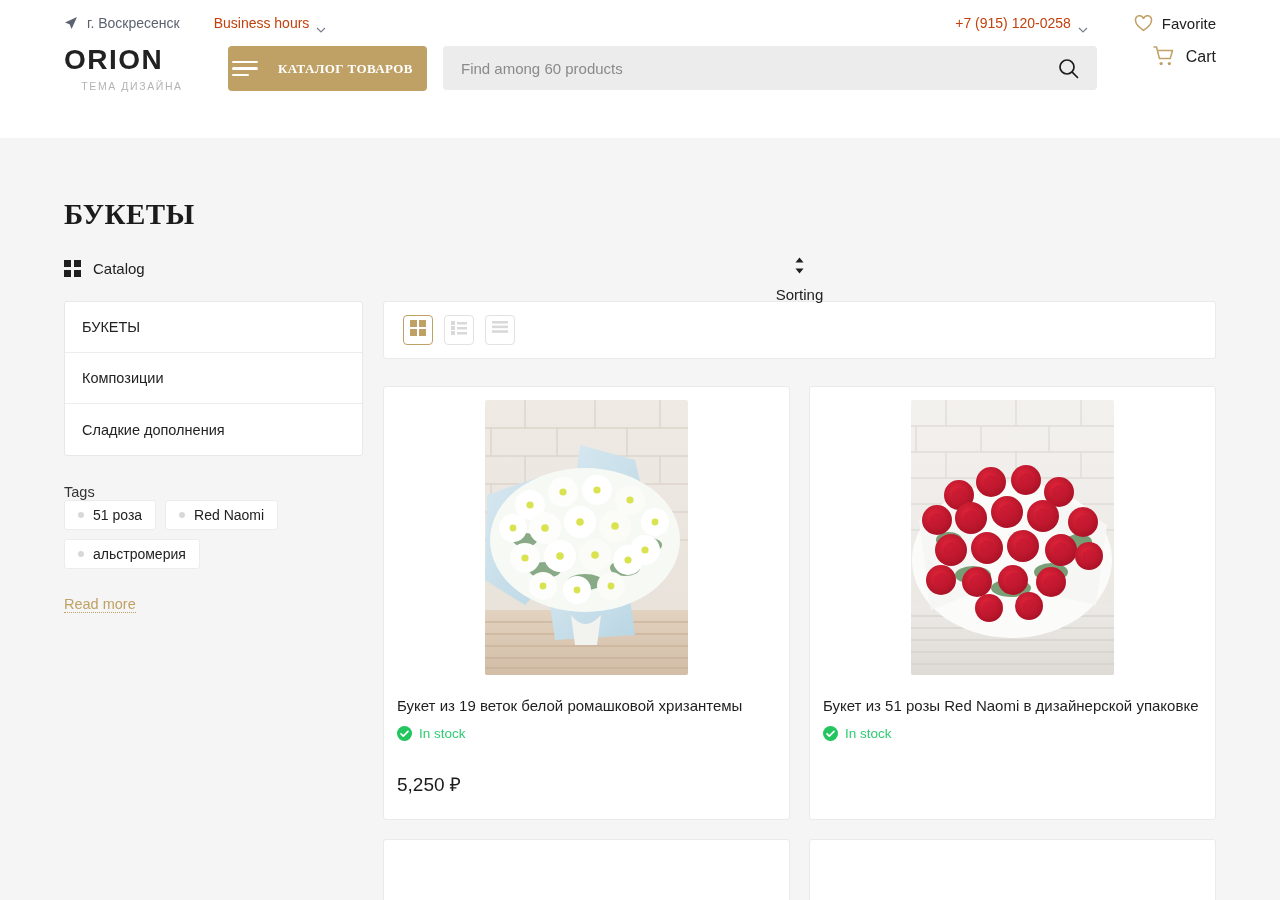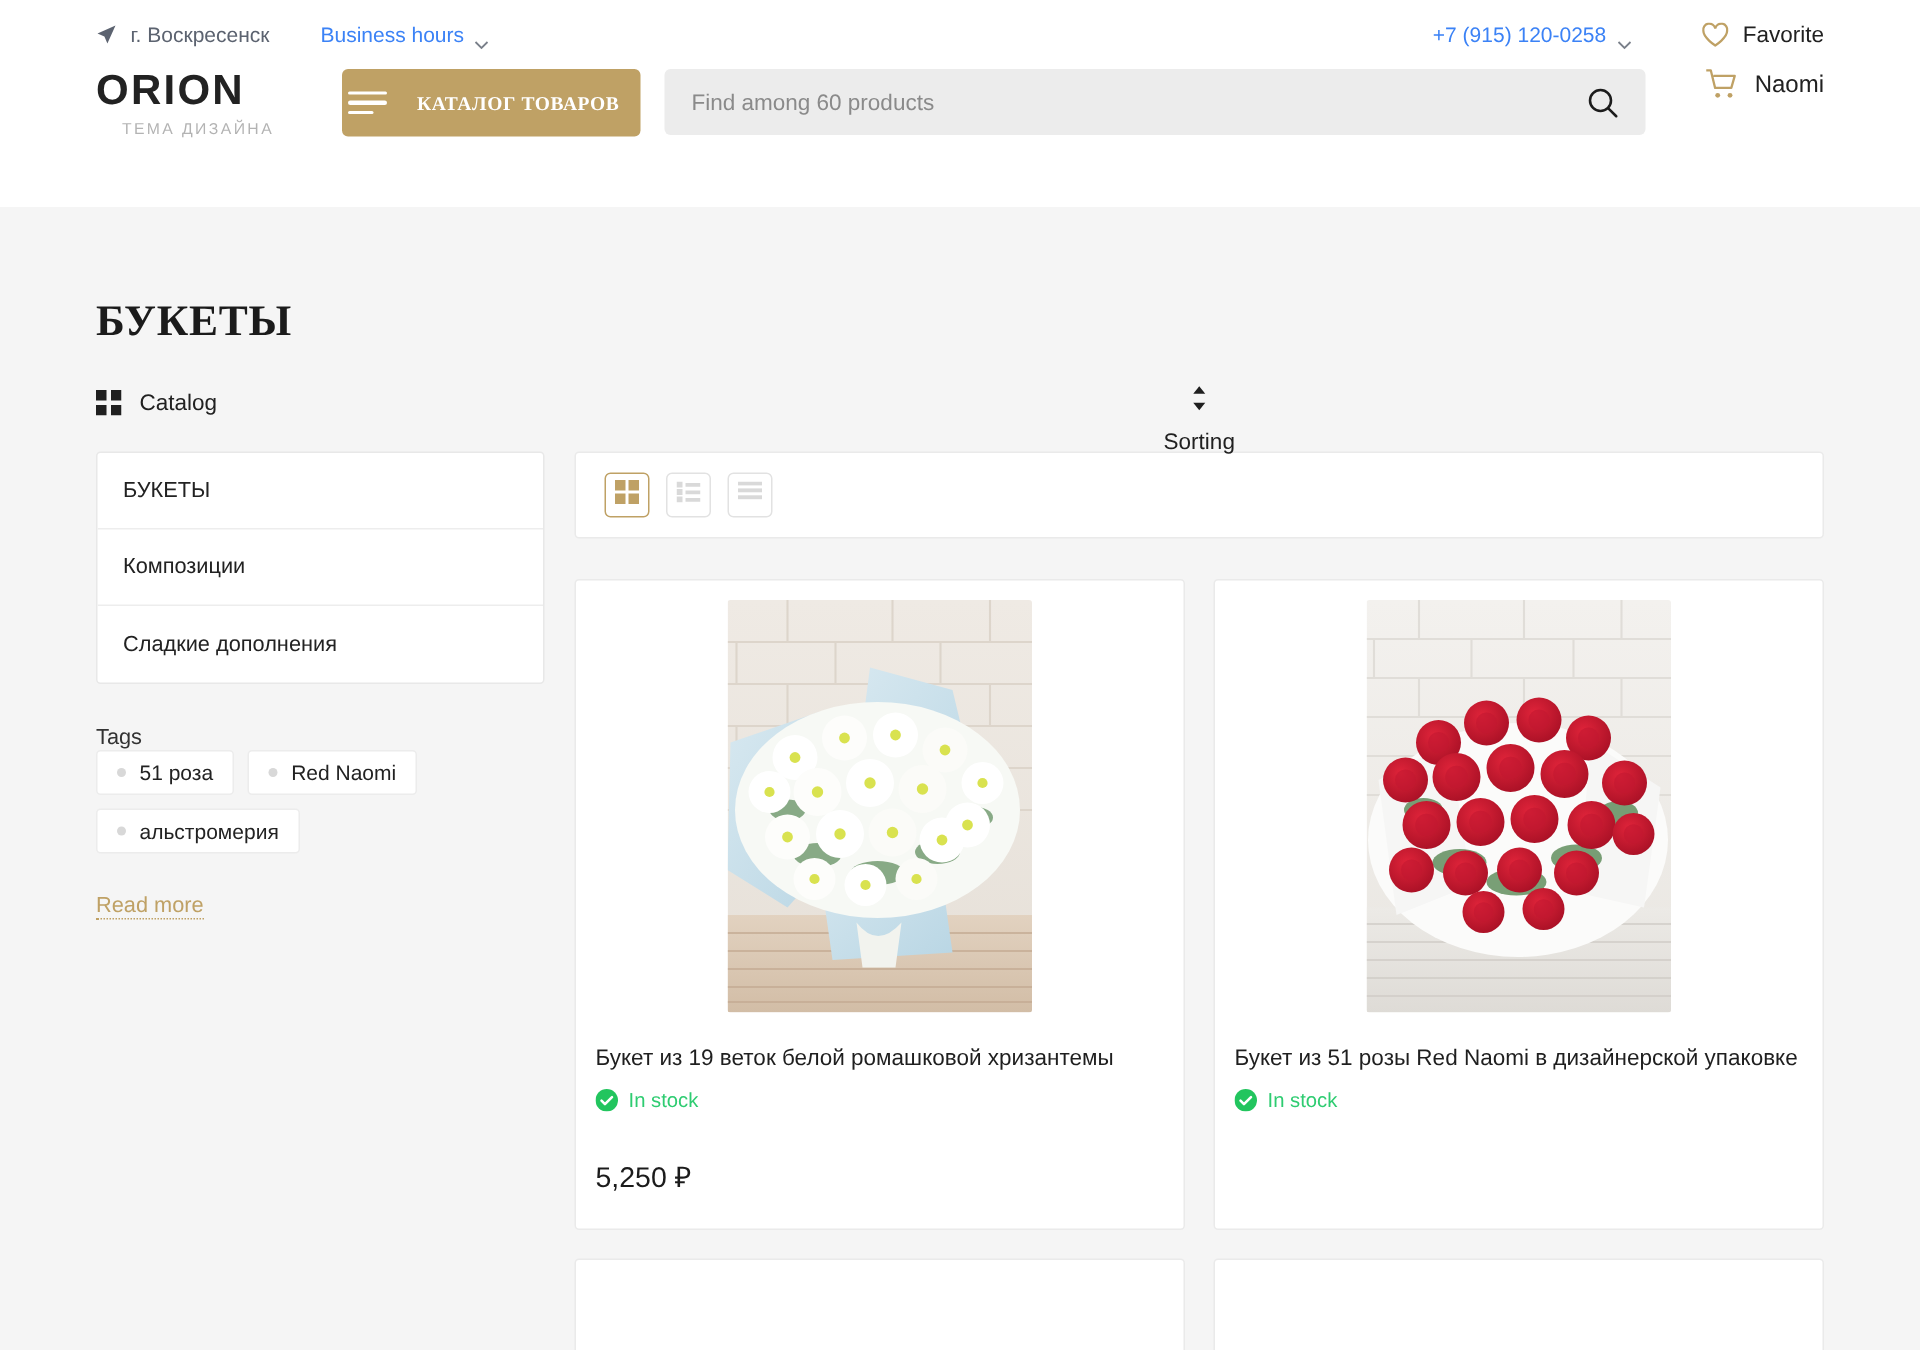--- a/index.html
+++ b/index.html
@@ -17,21 +17,21 @@
   .topbar {
     height: 46px; display: flex; align-items: center;
     padding: 0 64px; font-size: 14px; color: #5c6370;
   }
   .topbar-left { display: flex; align-items: flex-end; gap: 34px; }
   .topbar-right { margin-left: auto; display: flex; align-items: center; gap: 46px; }
 
   .geo { display: flex; align-items: center; gap: 9px; color: #5c6370; font-size: 14px; cursor: pointer; }
   .geo-icon { width: 14px; height: 14px; display: block; }
 
-  .dropdown-link { display: flex; align-items: center; gap: 7px; color: #3b82f6; font-size: 14px; cursor: pointer; }
+  .dropdown-link { display: flex; align-items: center; gap: 7px; color: #c2410c; font-size: 14px; cursor: pointer; }
   .chev { width: 10px; height: 6px; display: block; }
 
   .favorite { display: flex; align-items: center; gap: 9px; font-size: 15px; color: #212121; cursor: pointer; }
   .heart-icon { width: 19px; height: 17px; display: block; }
 
   
   .headrow {
     display: flex; align-items: flex-start; padding: 0 64px; height: 80px; gap: 0;
   }
   .logo { width: 136px; cursor: pointer; user-select: none; }
@@ -232,21 +232,21 @@
     </div>
 
     <div class="cart">
       <span class="cart-icon">
         <svg viewBox="0 0 24 22" width="24" height="21">
           <path d="M1 1h3.2l3 12.2h11.3l2.4-8.4H6" fill="none" stroke="#bfa165" stroke-width="1.6" stroke-linejoin="round"></path>
           <circle cx="9" cy="18.4" r="1.7" fill="#bfa165"></circle>
           <circle cx="17.6" cy="18.4" r="1.7" fill="#bfa165"></circle>
         </svg>
       </span>
-      <span class="cart-label">Naomi</span>
+      <span class="cart-label">Cart</span>
     </div>
 
   </div>
 </div>
 
 <div class="content">
 
   <div class="page-title">БУКЕТЫ</div>
 
   <div class="cols">

